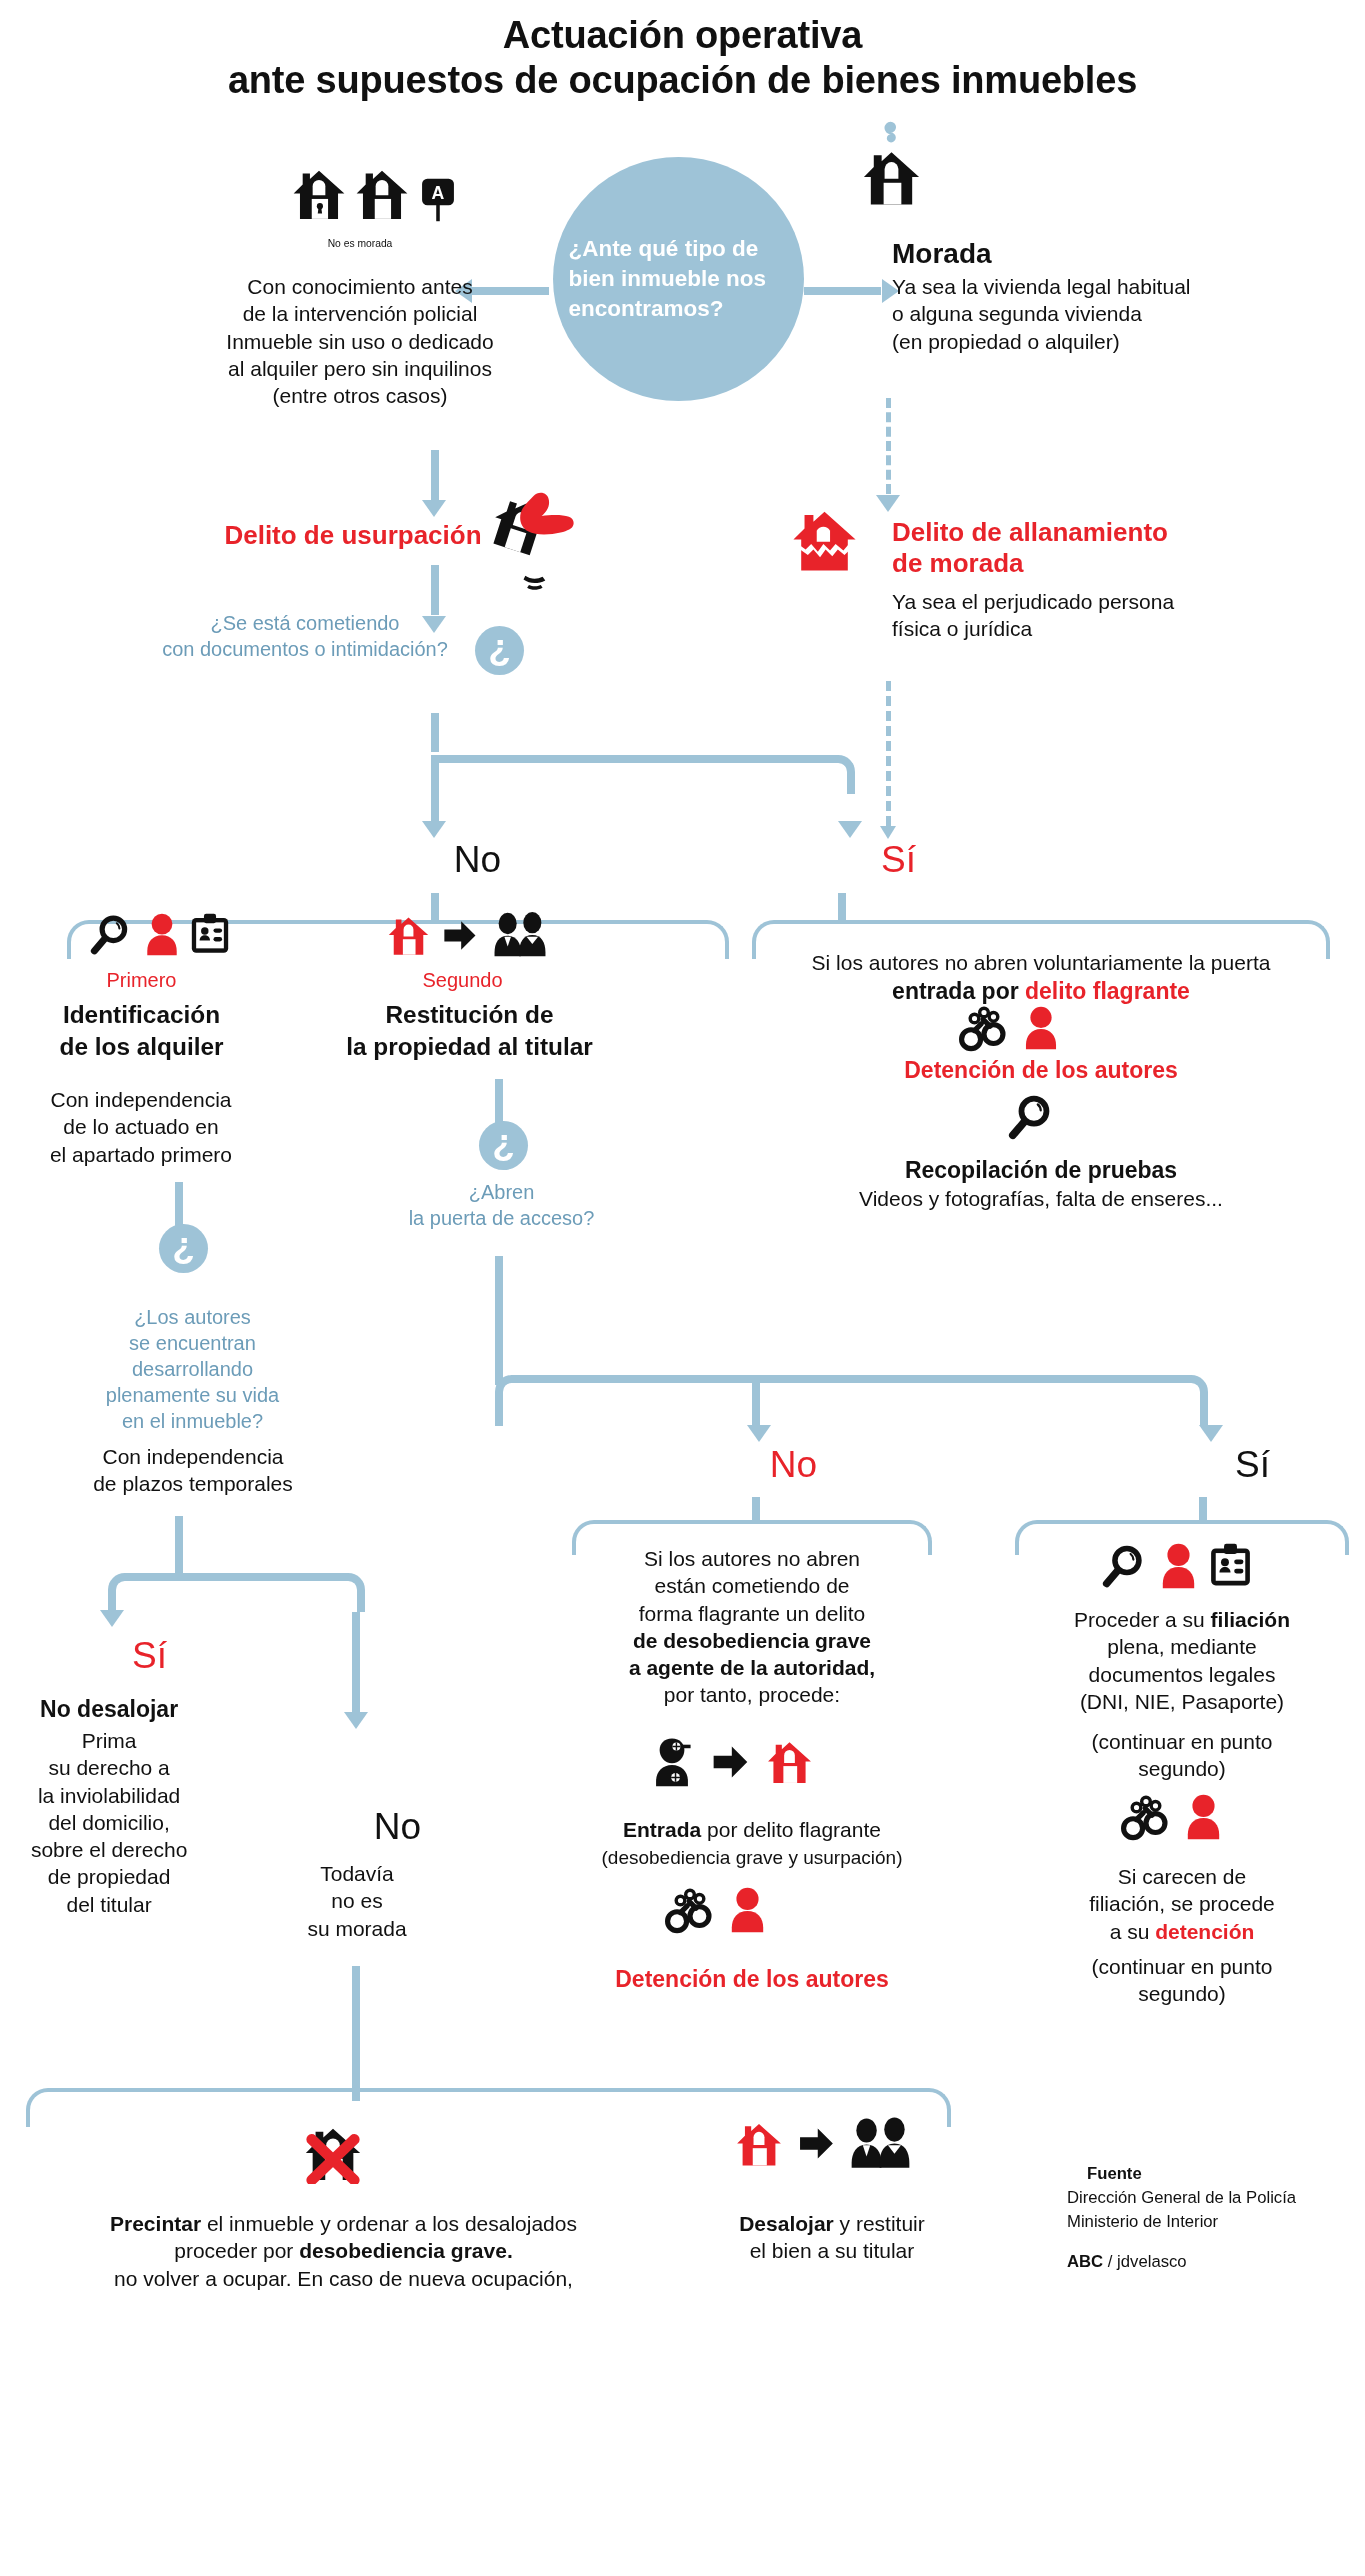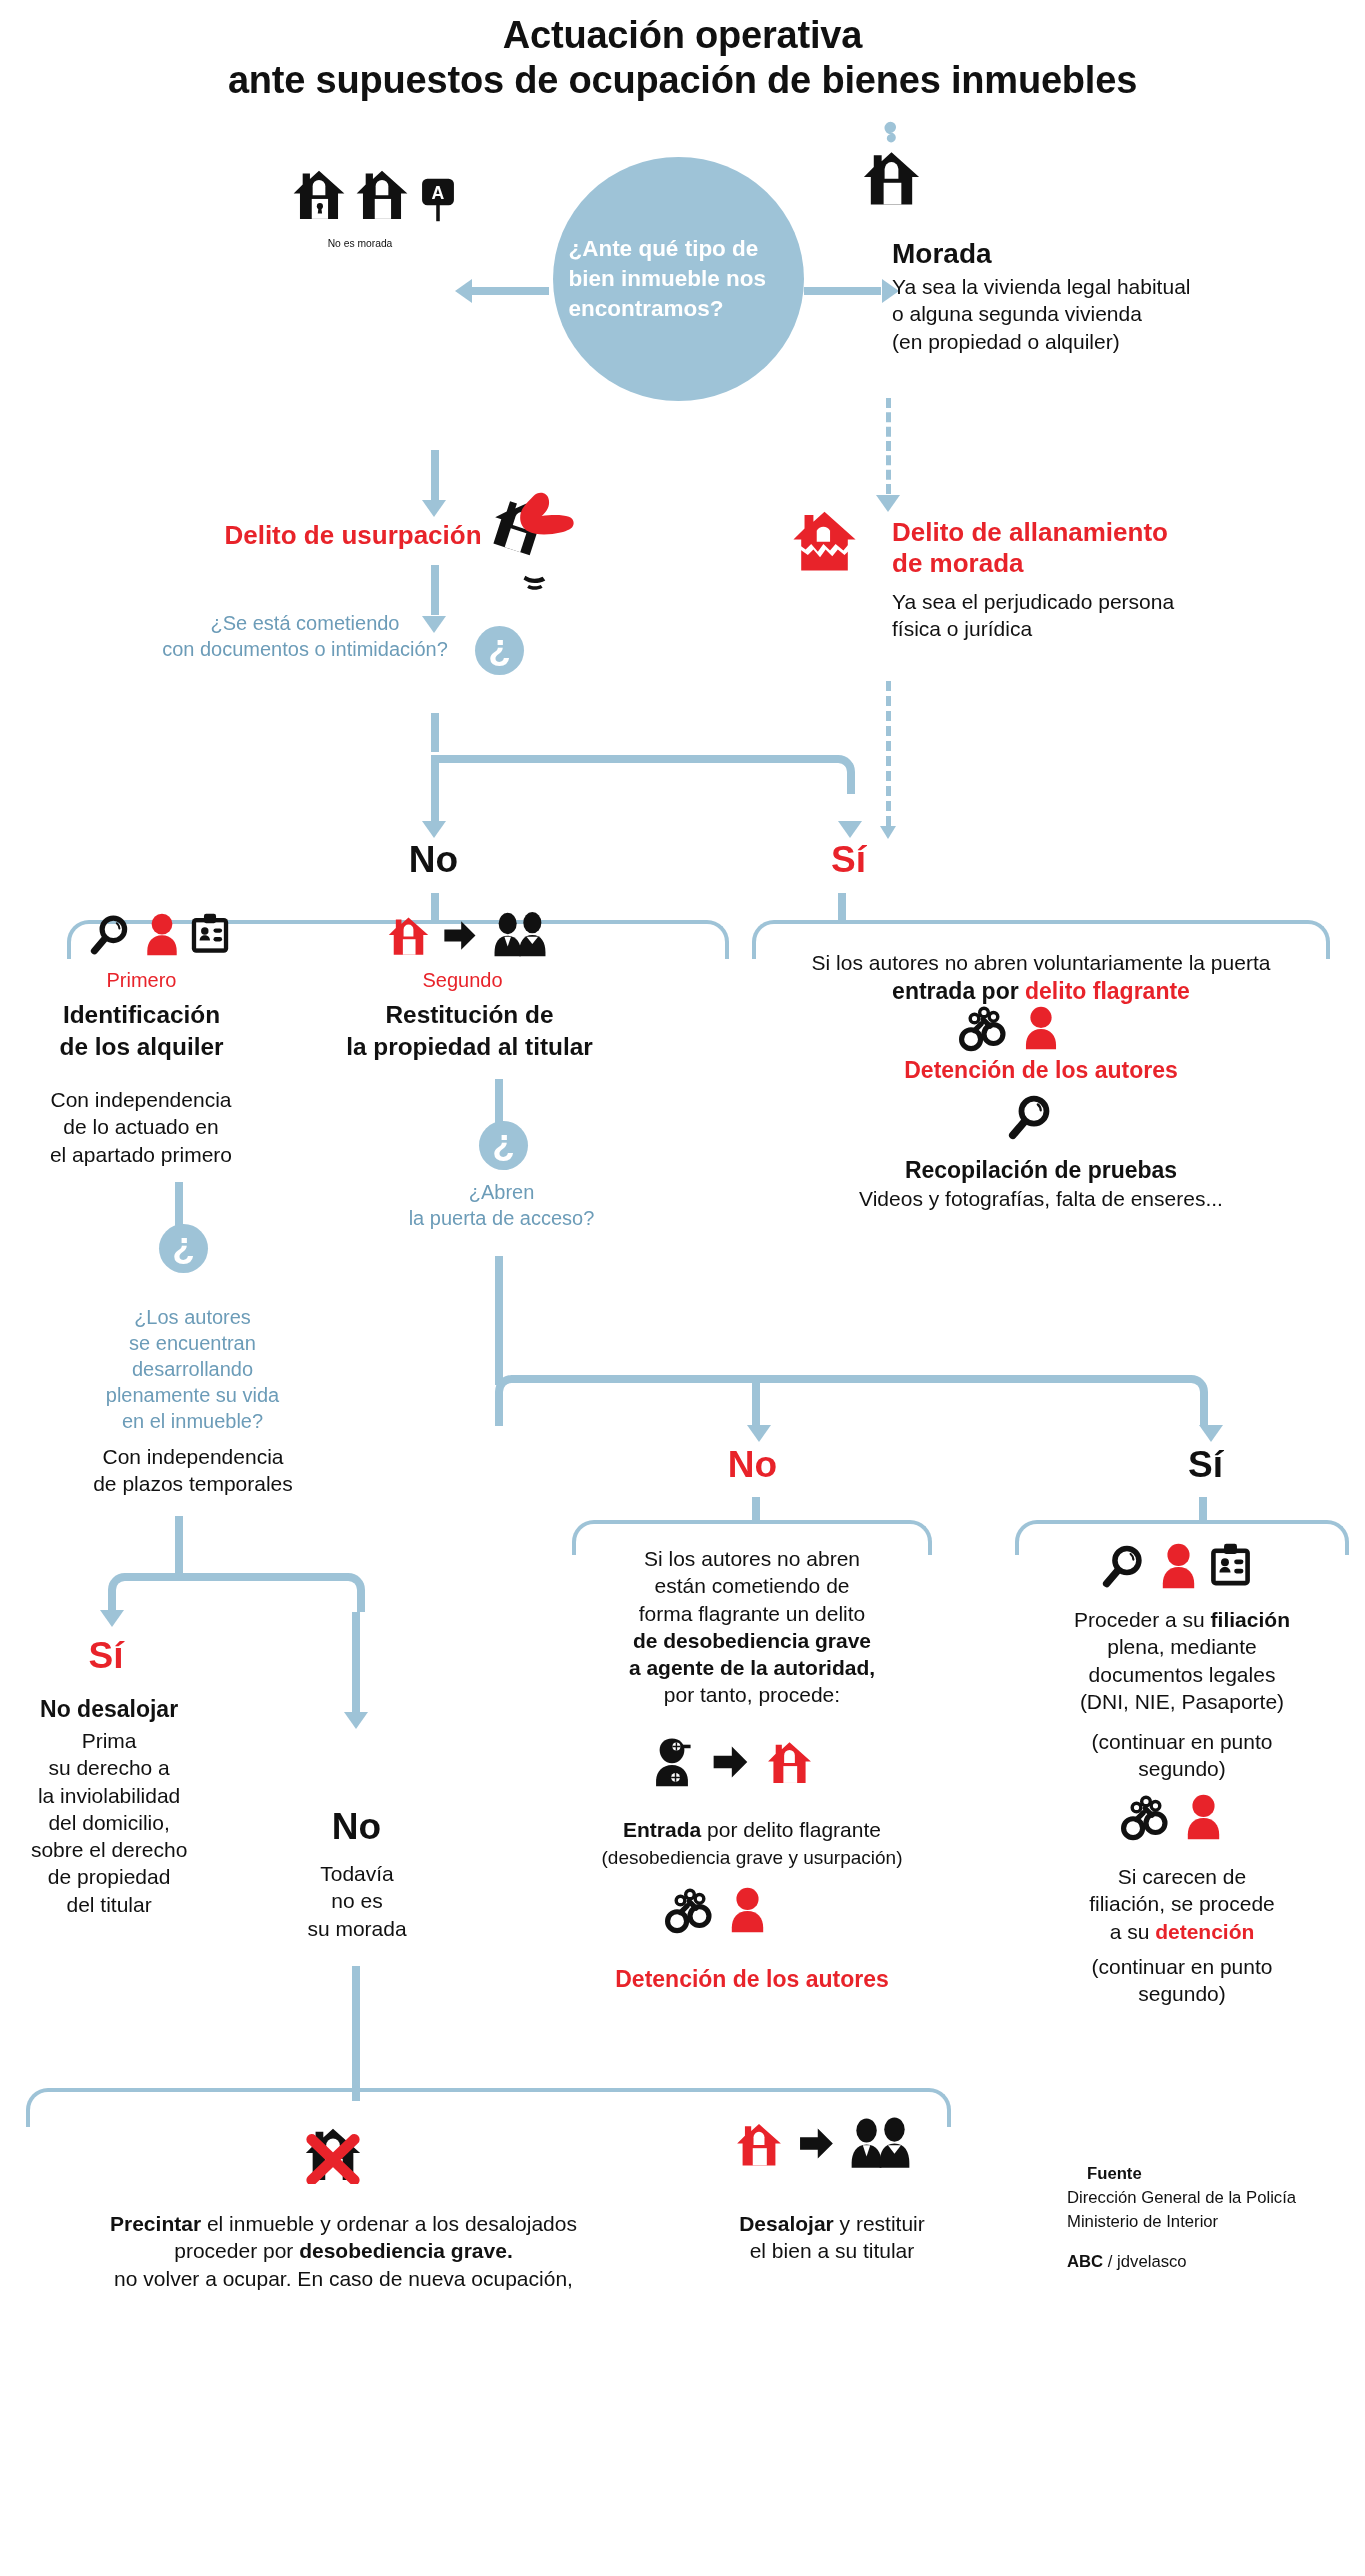--- a/index.html
+++ b/index.html
@@ -37,21 +37,21 @@
   .l { text-align: left; }
   .b { font-weight: bold; }
   .red { color: #e8232a; }
   .blue-dk { color: #6c9cb8; }
 
   .fs-big-bold { font-size: 28px; font-weight: bold; }
   .fs-body { font-size: 21px; }
   .fs-body-sm { font-size: 19px; }
   .fs-label { font-size: 20px; }
   .fs-red-head { font-size: 26px; font-weight: bold; }
-  .fs-yesno { font-size: 37px; font-weight: bold; }
+  .fs-yesno { font-size: 37px; font-weight: normal; text-align: right; }
 
   
   #decision-ellipse {
     left: 553px; top: 157px;
     width: 251px; height: 244px;
     background: #9ec3d7;
     border-radius: 50%;
     display: flex; align-items: center; justify-content: center;
   }
   #decision-ellipse .etext {
@@ -152,20 +152,27 @@
   </div>
   <div class="abs" style="left:418px; top:177px;">
     <svg width="40" height="46" viewBox="0 0 44 52">
       <rect x="4" y="2" width="36" height="30" rx="6" fill="#111111"></rect>
       <text x="22" y="25" font-family="Liberation Sans, sans-serif" font-size="20" font-weight="bold" fill="#ffffff" text-anchor="middle">A</text>
       <rect x="20" y="30" width="4" height="20" fill="#111111"></rect>
     </svg>
   </div>
 
   <div class="abs c" style="left:180px; top:238px; width:360px;">No es morada</div>
+  <div class="abs c txt fs-body" style="left:161px; top:273px; width:398px;">
+    <div>Con conocimiento antes</div>
+    <div>de la intervención policial</div>
+    <div>Inmueble sin uso o dedicado</div>
+    <div>al alquiler pero sin inquilinos</div>
+    <div>(entre otros casos)</div>
+  </div>
 
   <div class="abs" style="left:860px; top:119px;">
     <svg width="63" height="100" viewBox="0 0 64 100">
       <path fill="#9ec3d7" d="M31 2a5.5 5.5 0 1 1 .2 11 5 5 0 0 1 .4 10 4.2 4.2 0 1 1-.3-8.4 5.4 5.4 0 0 1-.3-12.6z"></path>
       <path fill="#111111" d="M14 58V46h8v6l10-9 28 25h-7v28H11V68H4z" transform="translate(0,-10)"></path>
       <path fill="#ffffff" d="M25 60a7 7 0 0 1 14 0v10H25z" transform="translate(0,-10)"></path>
       <rect x="24" y="64" width="18" height="22" fill="#ffffff"></rect>
     </svg>
   </div>
 

